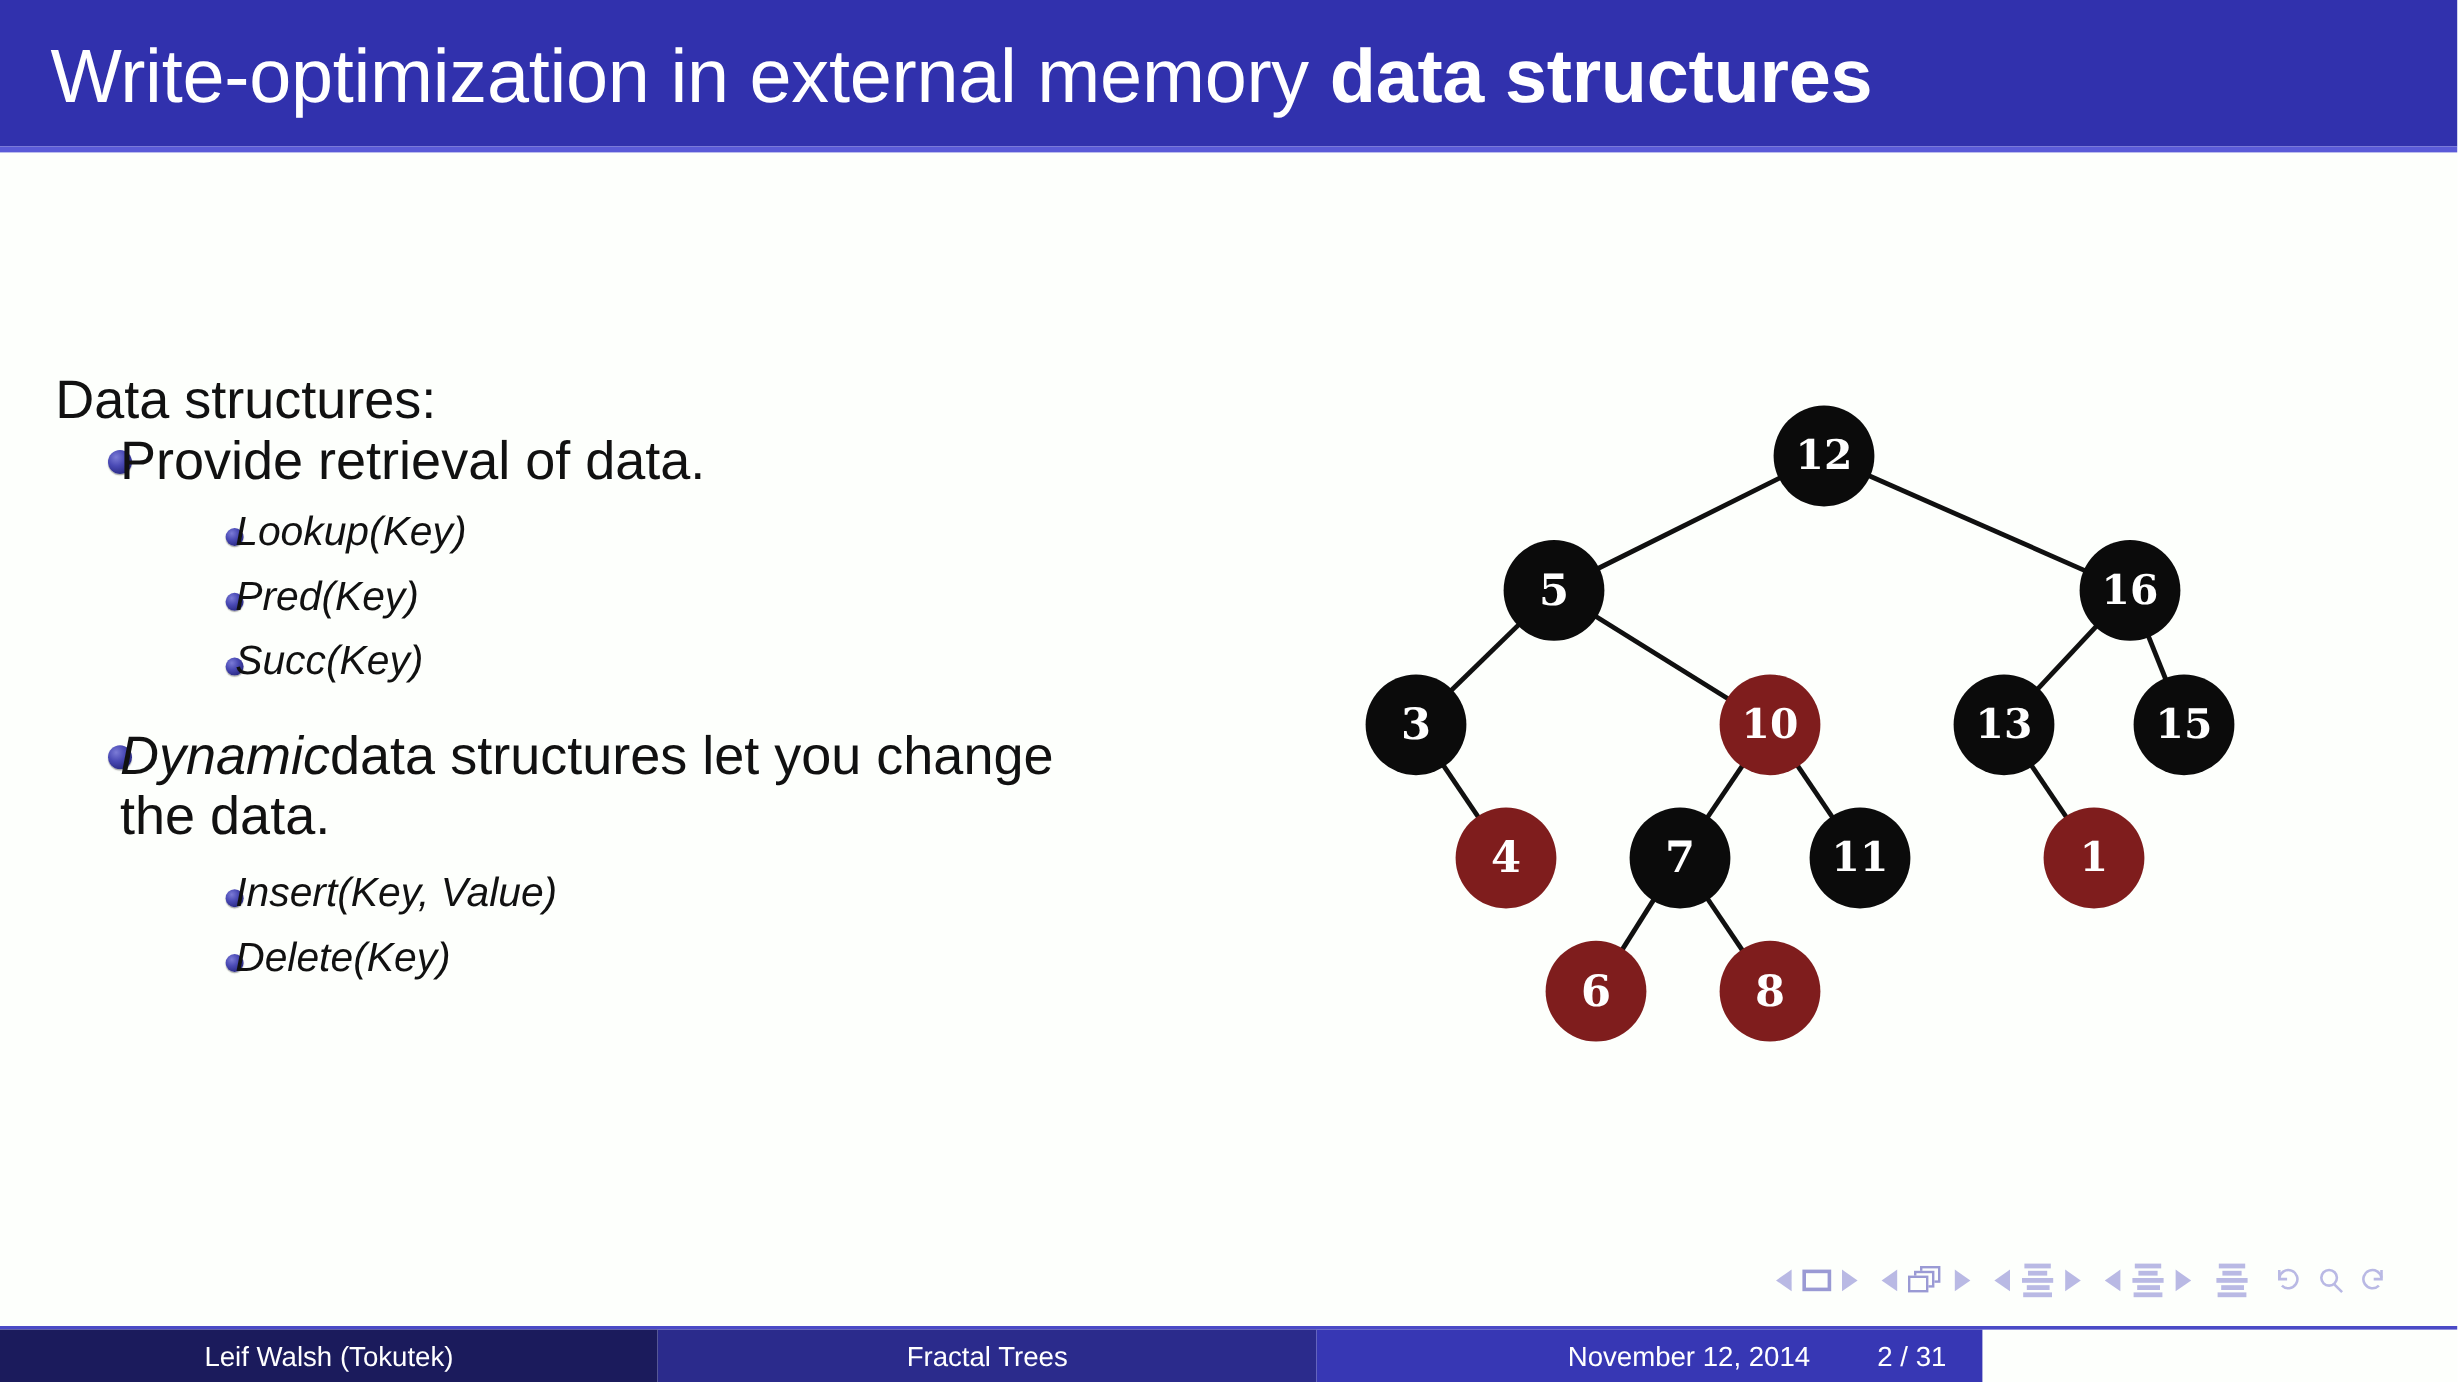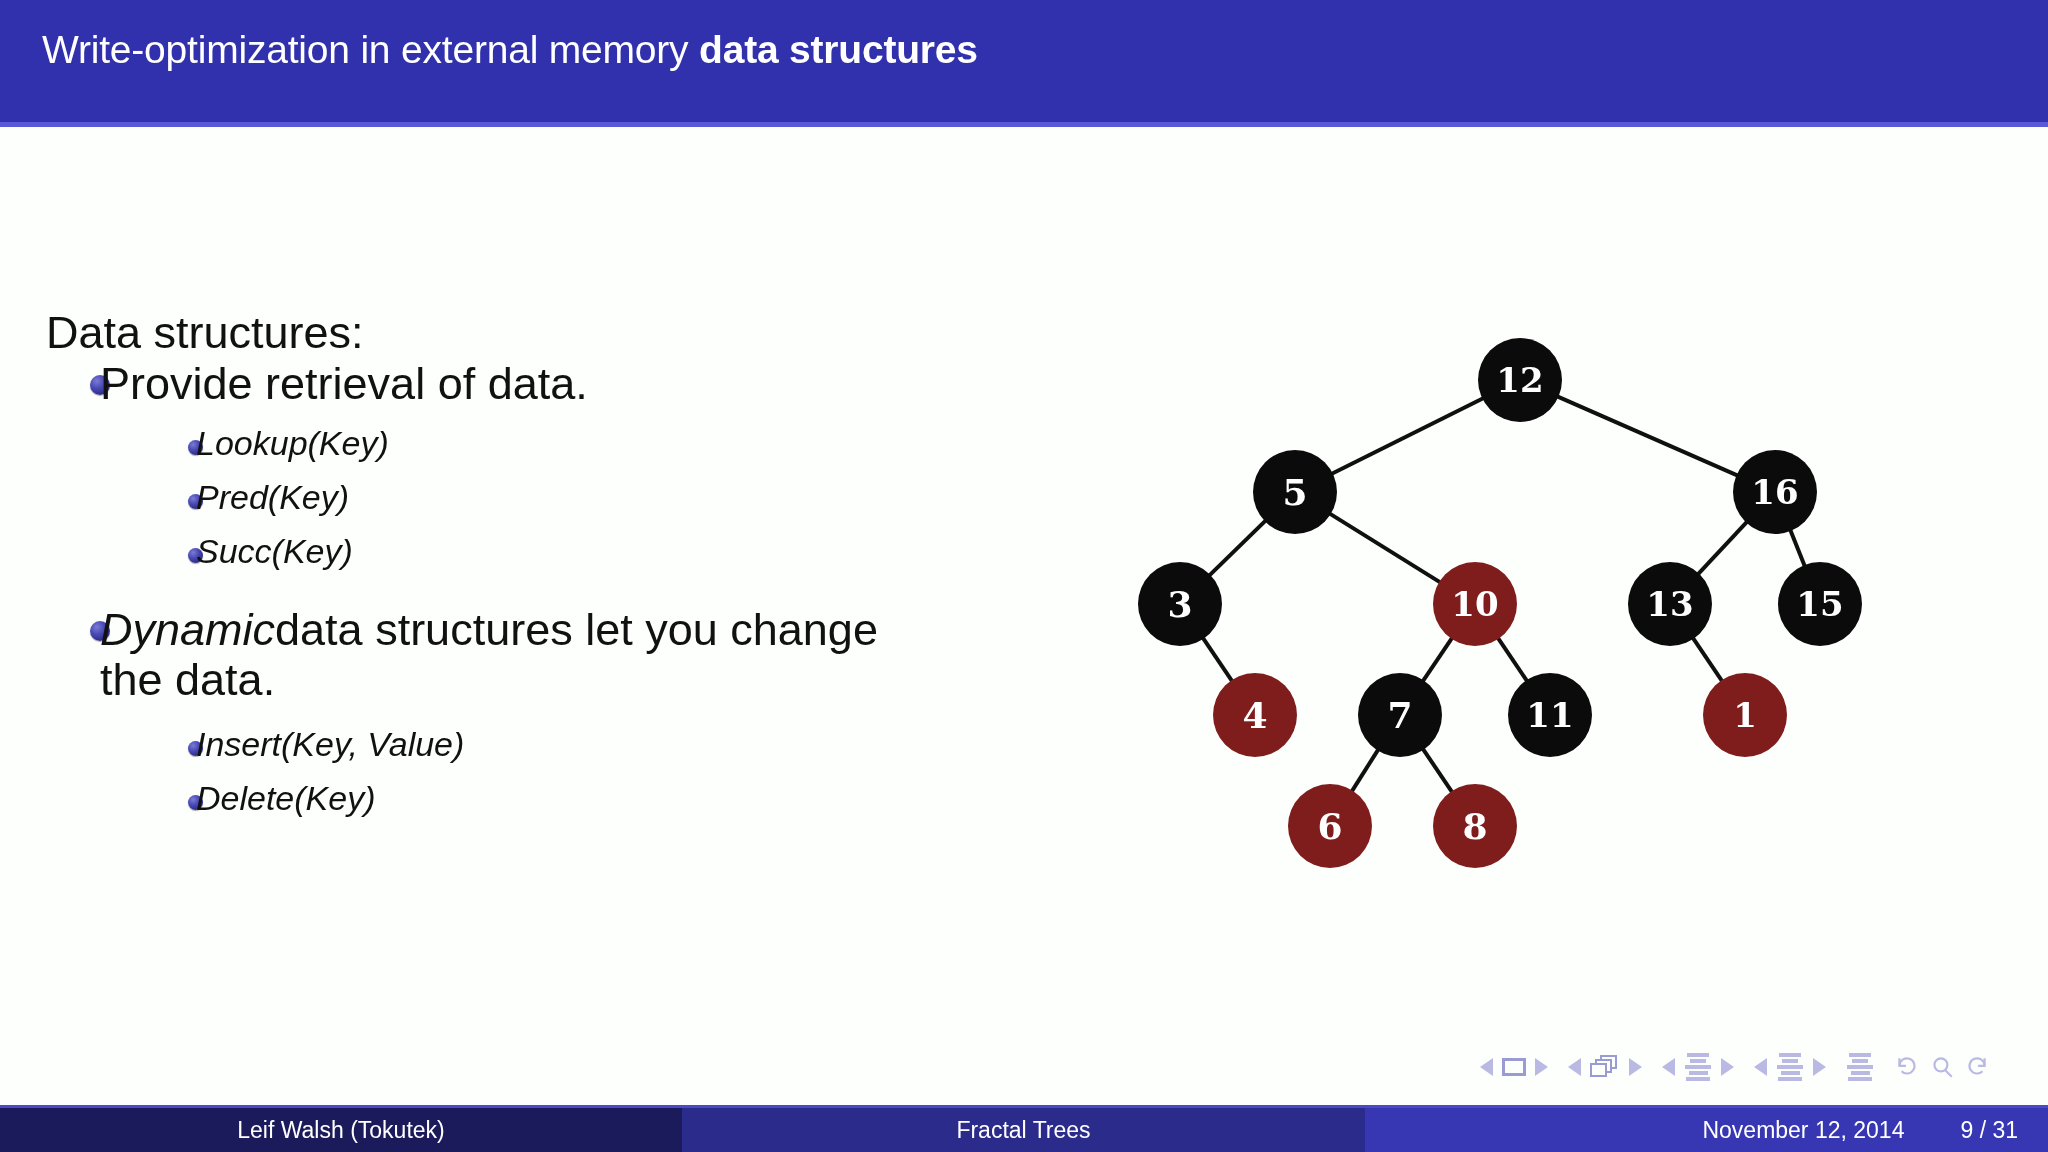--- a/index.html
+++ b/index.html
@@ -31,21 +31,21 @@
     position: absolute;
     left: 0; top: 122px;
     width: 2048px;
     height: 5px;
     background: #5a5ad8;
   }
   .title-text {
     position: absolute;
     left: 42px;
     top: 28px;
-    font-size: 39px;
+    font-size: 63px;
     color: #ffffff;
     letter-spacing: -0.2px;
     white-space: nowrap;
     font-weight: 400;
   }
   .title-text .bold { font-weight: 700; }
 
   
   .content {
     position: absolute;
@@ -160,21 +160,21 @@
   .nav-lines span:nth-child(2) { width: 16px; }
   .nav-lines span:nth-child(3) { width: 26px; }
   .nav-lines span:nth-child(4) { width: 19px; }
   .nav-lines span:nth-child(5) { width: 24px; }
   .nav-round { width: 26px; height: 26px; }
 
   
   .footer {
     position: absolute;
     left: 0; bottom: 0;
-    width: 2048px;
+    width: 1652px;
     height: 44px;
     display: flex;
   }
   .foot-seg {
     height: 44px;
     display: flex;
     align-items: center;
     justify-content: center;
     color: #ffffff;
     font-size: 23px;
@@ -336,17 +336,17 @@
       </svg>
     </div>
   </div>
 
   <div class="footer-top-line"></div>
   <div class="footer">
     <div class="foot-seg foot-a">Leif Walsh  (Tokutek)</div>
     <div class="foot-seg foot-b">Fractal Trees</div>
     <div class="foot-seg foot-c">
       <span class="date">November 12, 2014</span>
-      <span>9 / 31</span>
+      <span>2 / 31</span>
     </div>
   </div>
 
 </div>
 
 </body></html>

